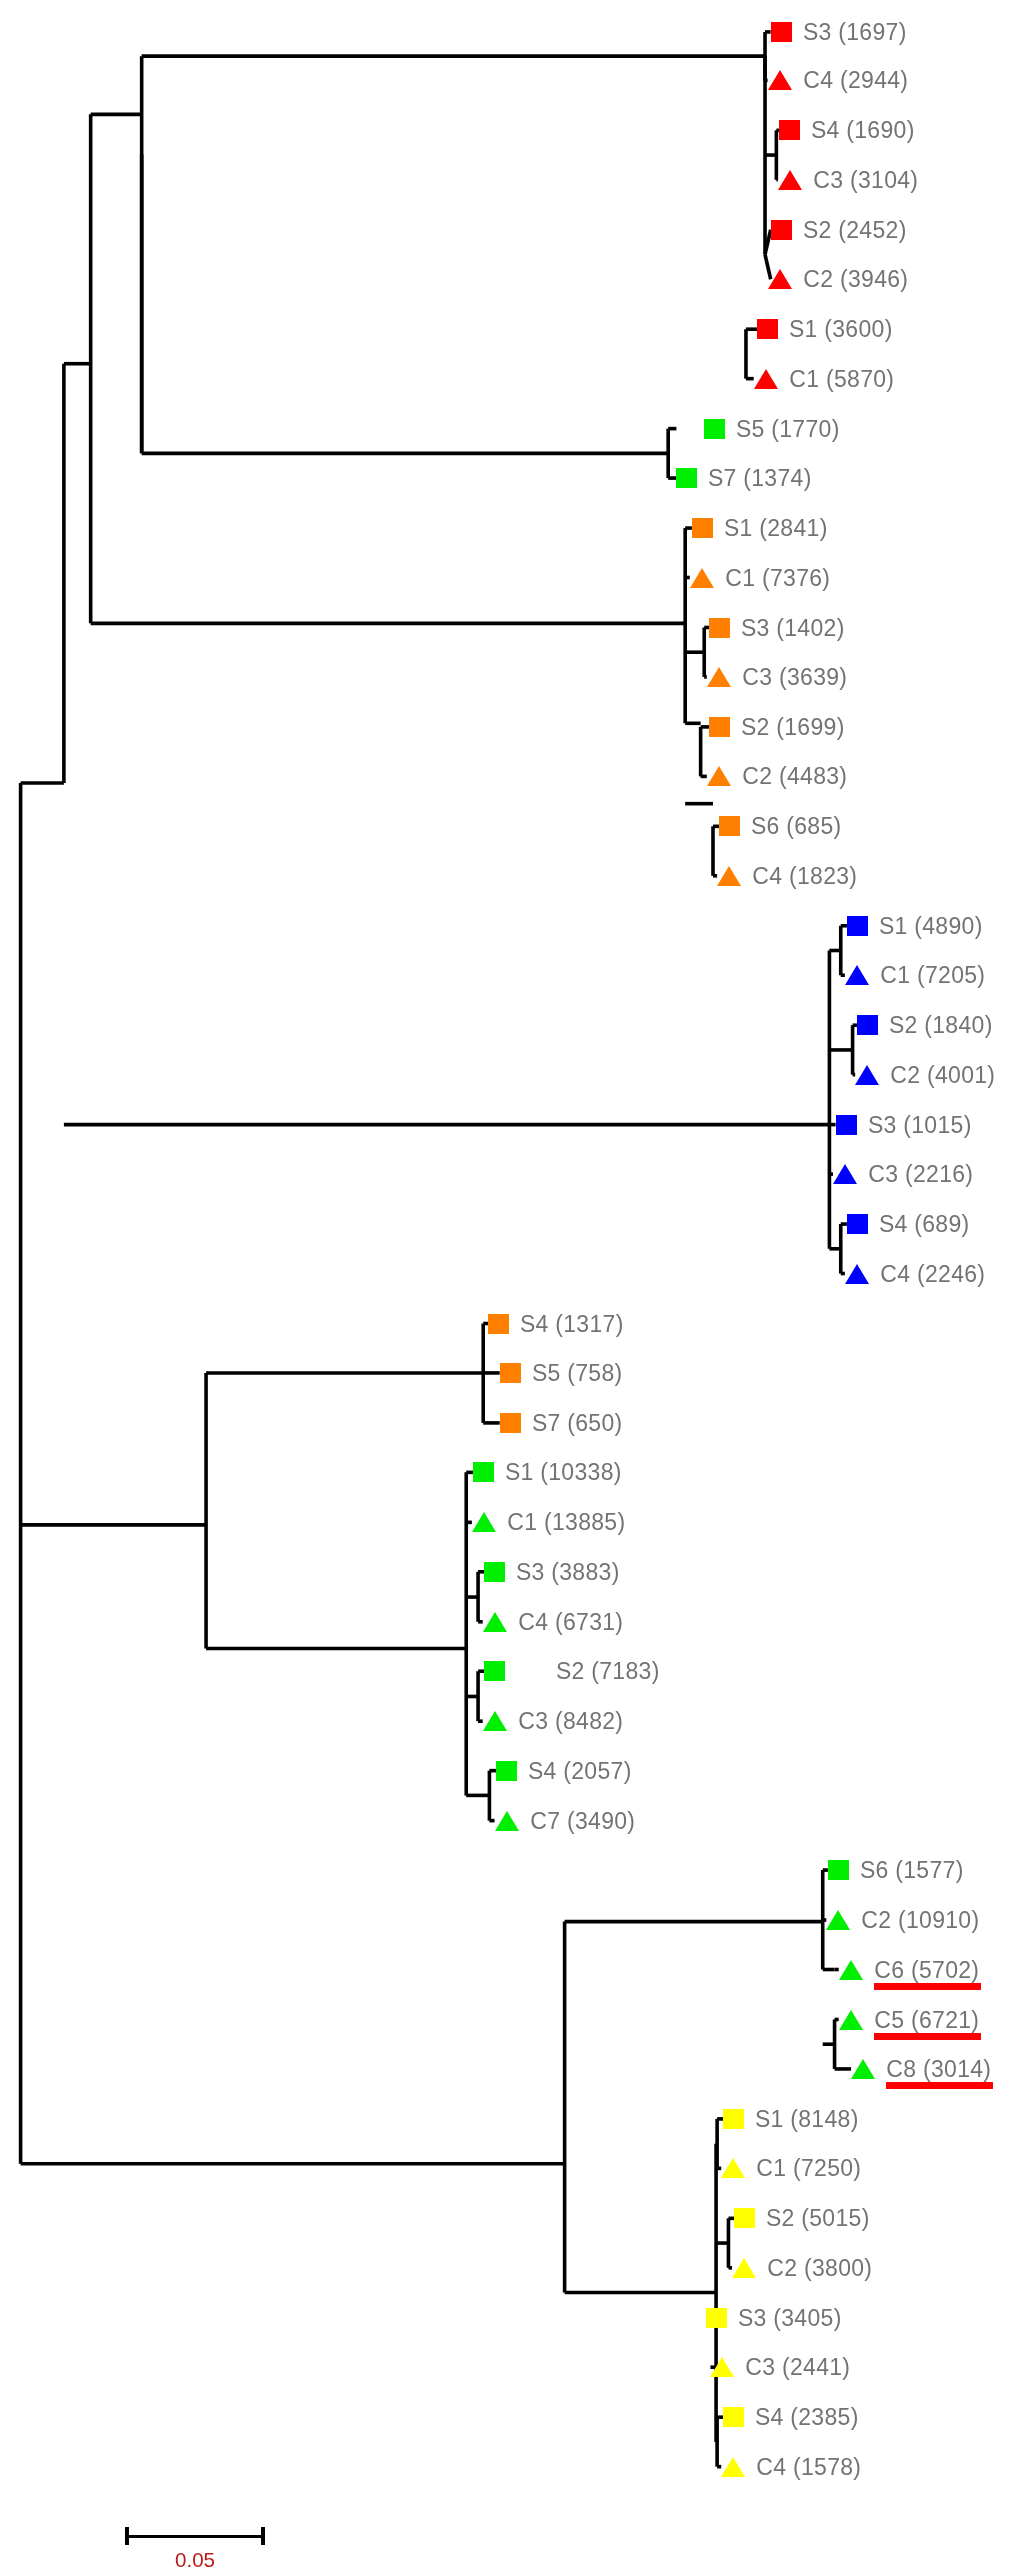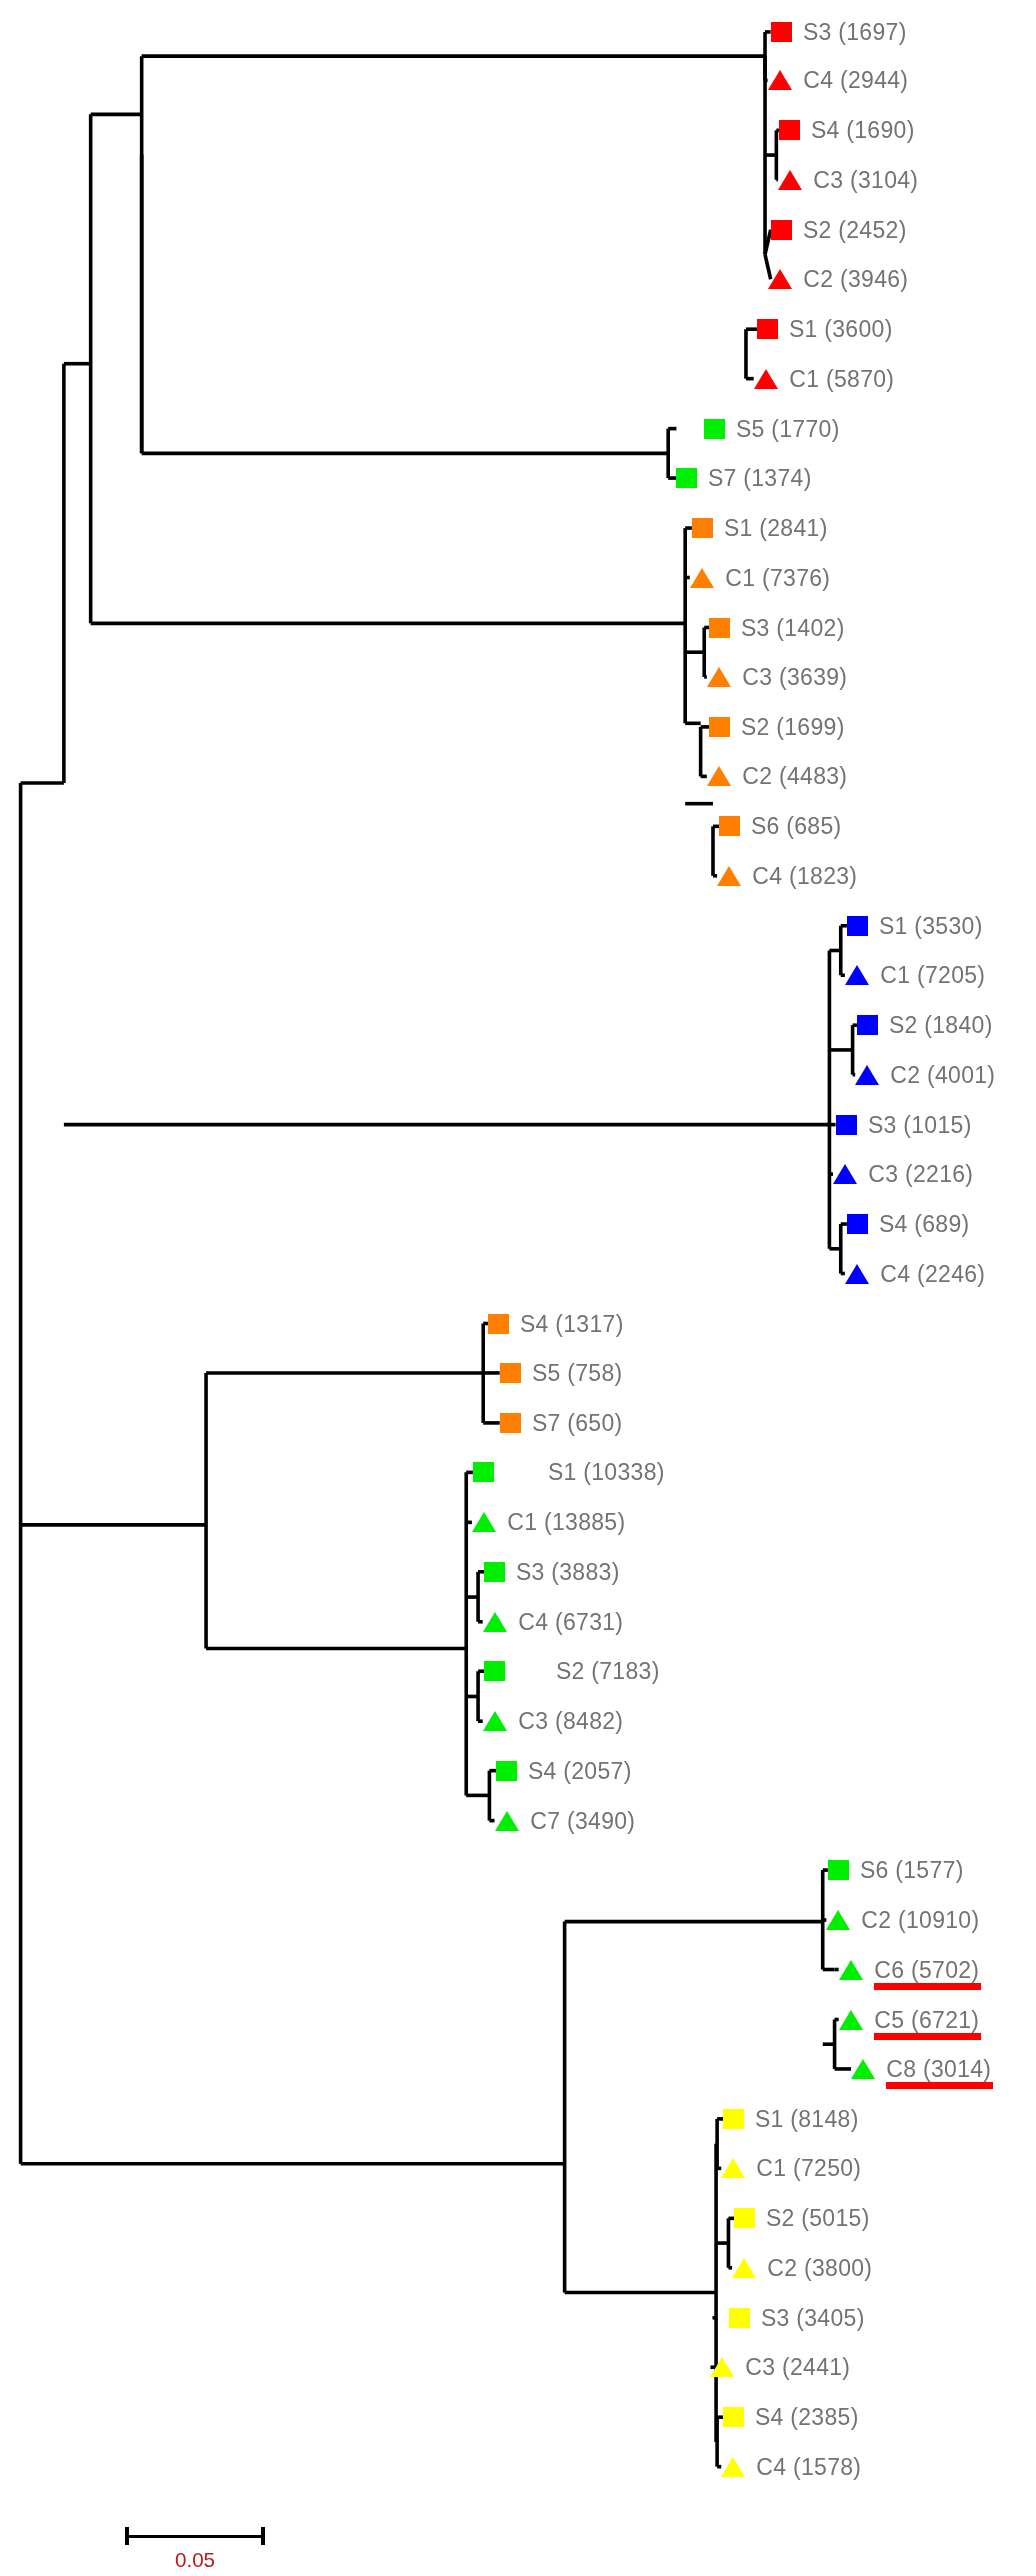--- a/index.html
+++ b/index.html
@@ -208,21 +208,21 @@
       <div class="leaf-row" style="left: 719px; top: 826px;">
         <span class="leaf-marker square" style="background: rgb(255, 128, 0);"></span>
         <span class="leaf-label">S6 (685)</span>
       </div>
       <div class="leaf-row" style="left: 717px; top: 876px;">
         <span class="leaf-marker triangle" style="border-bottom-color: rgb(255, 128, 0);"></span>
         <span class="leaf-label">C4 (1823)</span>
       </div>
       <div class="leaf-row" style="left: 847px; top: 926px;">
         <span class="leaf-marker square" style="background: rgb(0, 0, 255);"></span>
-        <span class="leaf-label">S1 (3530)</span>
+        <span class="leaf-label">S1 (4890)</span>
       </div>
       <div class="leaf-row" style="left: 845px; top: 975px;">
         <span class="leaf-marker triangle" style="border-bottom-color: rgb(0, 0, 255);"></span>
         <span class="leaf-label">C1 (7205)</span>
       </div>
       <div class="leaf-row" style="left: 857px; top: 1025px;">
         <span class="leaf-marker square" style="background: rgb(0, 0, 255);"></span>
         <span class="leaf-label">S2 (1840)</span>
       </div>
       <div class="leaf-row" style="left: 855px; top: 1075px;">
@@ -250,21 +250,21 @@
         <span class="leaf-label">S4 (1317)</span>
       </div>
       <div class="leaf-row" style="left: 500px; top: 1373px;">
         <span class="leaf-marker square" style="background: rgb(255, 128, 0);"></span>
         <span class="leaf-label">S5 (758)</span>
       </div>
       <div class="leaf-row" style="left: 500px; top: 1423px;">
         <span class="leaf-marker square" style="background: rgb(255, 128, 0);"></span>
         <span class="leaf-label">S7 (650)</span>
       </div>
-      <div class="leaf-row" style="left: 473px; top: 1472px; gap: 43px;">
+      <div class="leaf-row" style="left: 473px; top: 1472px;">
         <span class="leaf-marker square" style="background: rgb(0, 238, 0);"></span>
         <span class="leaf-label">S1 (10338)</span>
       </div>
       <div class="leaf-row" style="left: 472px; top: 1522px;">
         <span class="leaf-marker triangle" style="border-bottom-color: rgb(0, 238, 0);"></span>
         <span class="leaf-label">C1 (13885)</span>
       </div>
       <div class="leaf-row" style="left: 484px; top: 1572px;">
         <span class="leaf-marker square" style="background: rgb(0, 238, 0);"></span>
         <span class="leaf-label">S3 (3883)</span>
@@ -318,21 +318,21 @@
         <span class="leaf-label">C1 (7250)</span>
       </div>
       <div class="leaf-row" style="left: 734px; top: 2218px;">
         <span class="leaf-marker square" style="background: rgb(255, 255, 0);"></span>
         <span class="leaf-label">S2 (5015)</span>
       </div>
       <div class="leaf-row" style="left: 732px; top: 2268px;">
         <span class="leaf-marker triangle" style="border-bottom-color: rgb(255, 255, 0);"></span>
         <span class="leaf-label">C2 (3800)</span>
       </div>
-      <div class="leaf-row" style="left: 709px; top: 2318px; padding-left: 20px;">
+      <div class="leaf-row" style="left: 686px; top: 2318px; padding-left: 20px;">
         <span class="leaf-marker square" style="background: rgb(255, 255, 0);"></span>
         <span class="leaf-label">S3 (3405)</span>
       </div>
       <div class="leaf-row" style="left: 710px; top: 2367px;">
         <span class="leaf-marker triangle" style="border-bottom-color: rgb(255, 255, 0);"></span>
         <span class="leaf-label">C3 (2441)</span>
       </div>
       <div class="leaf-row" style="left: 723px; top: 2417px;">
         <span class="leaf-marker square" style="background: rgb(255, 255, 0);"></span>
         <span class="leaf-label">S4 (2385)</span>

